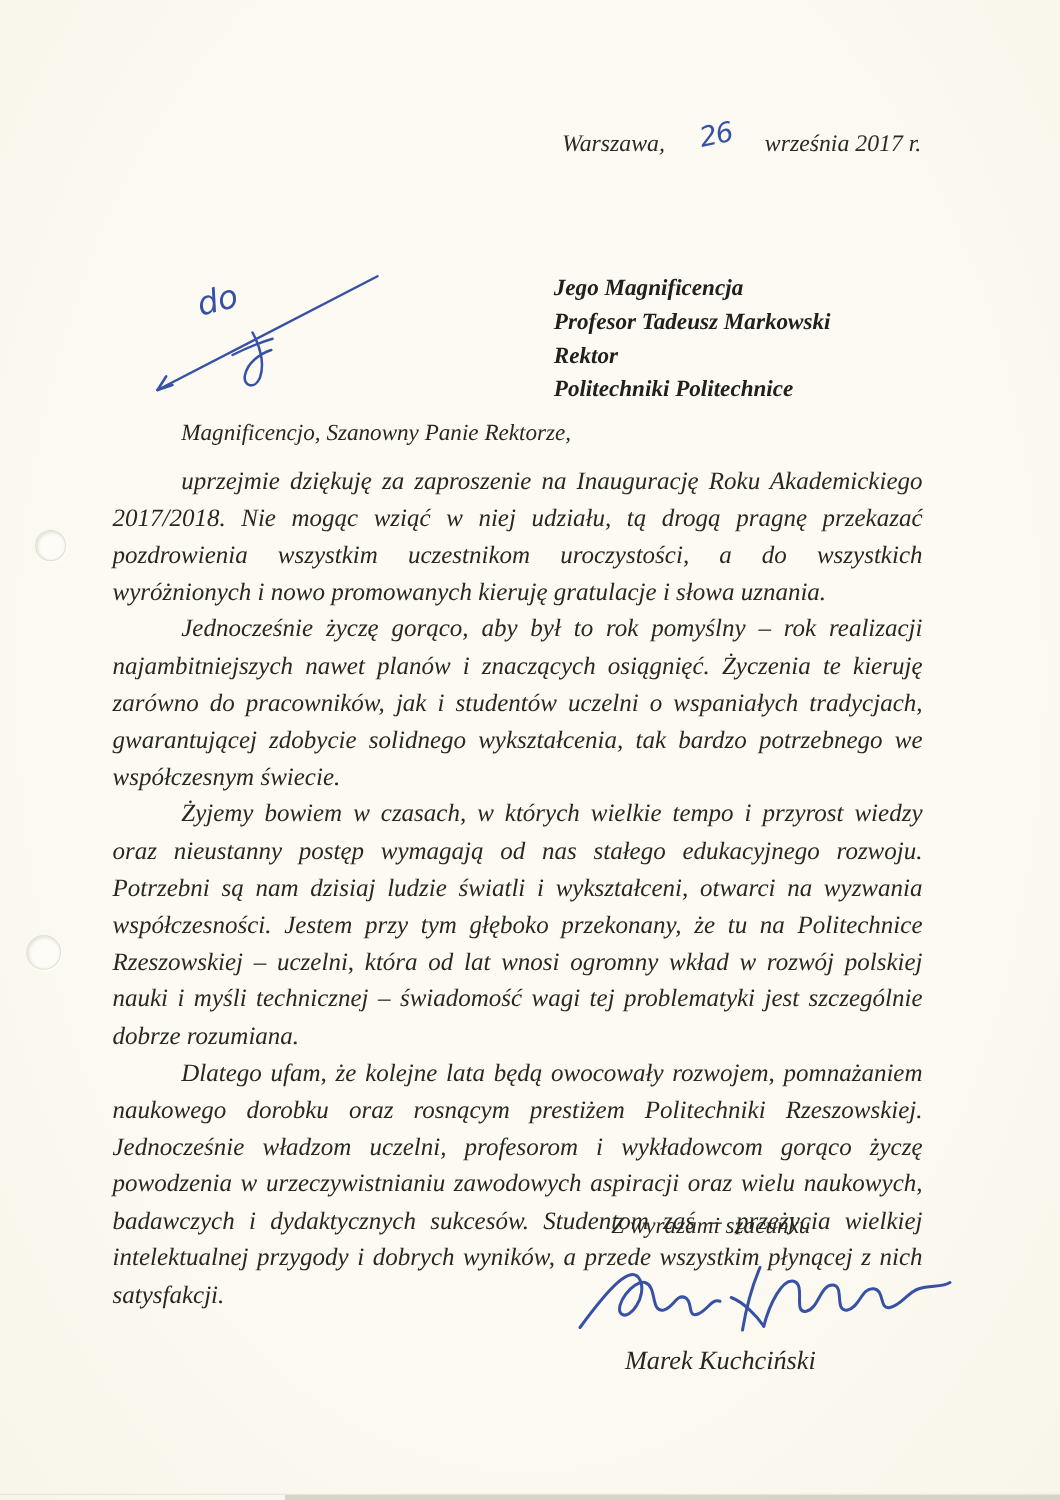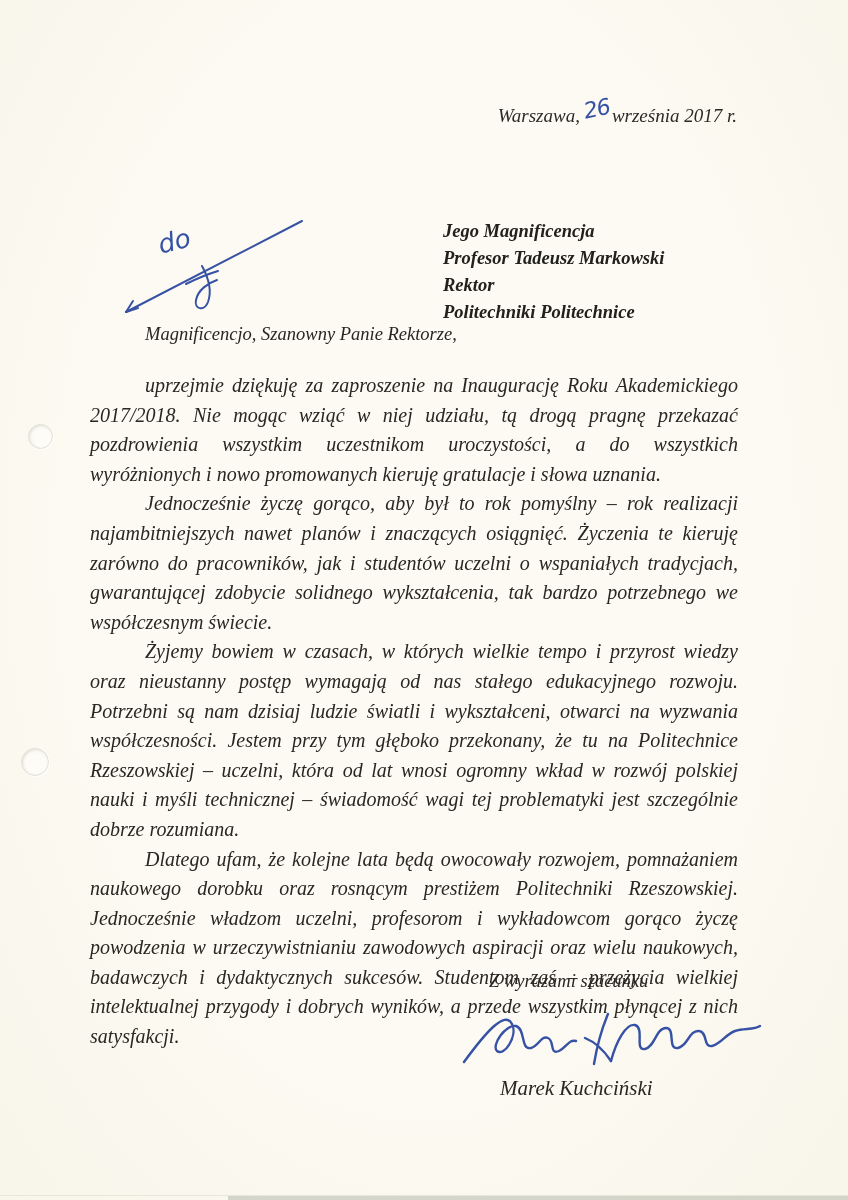--- a/index.html
+++ b/index.html
@@ -10,21 +10,21 @@
     background:radial-gradient(ellipse at 50% 45%, #fcfaf2 55%, #f8f5ea 100%);
     font-family:"Liberation Serif", serif;
     color:#26251f;
     overflow:hidden;
   }
 
   
   .dateline {
     position:absolute; top:102px; right:111px;
     font-style:italic; font-size:19px; color:#2b2a26;
-    display:flex; align-items:baseline; white-space:nowrap;
+    display:flex; align-items:baseline; white-space:nowrap;gap:24px;
   }
   .hand-day {
     display:inline-block;
     font-family:"DejaVu Sans", sans-serif;
     font-style:italic; font-size:22px; color:#3752a5;
     transform:rotate(-12deg) translateY(-6px);
     margin:0 1px 0 5px; letter-spacing:-1px;
   }
 
   
@@ -47,21 +47,21 @@
   .annotation svg { position:absolute; left:0; top:0; }
 
   
   .recipient {
     position:absolute; left:443px; top:218px;
     font-style:italic; font-weight:bold;
     font-size:18.5px; line-height:27px; color:#21201c;
   }
 
   .salutation {
-    position:absolute; left:145px; top:324px;
+    position:absolute; left:145px; top:337px;
     font-style:italic; font-size:18.5px; color:#282722;
   }
 
   
   .body-text {
     position:absolute; left:90px; top:371px; width:648px;
     font-style:italic; font-size:20px; line-height:29.6px;
     text-align:justify; color:#282722;
   }
   .body-text p { margin:0; text-indent:55px; }

